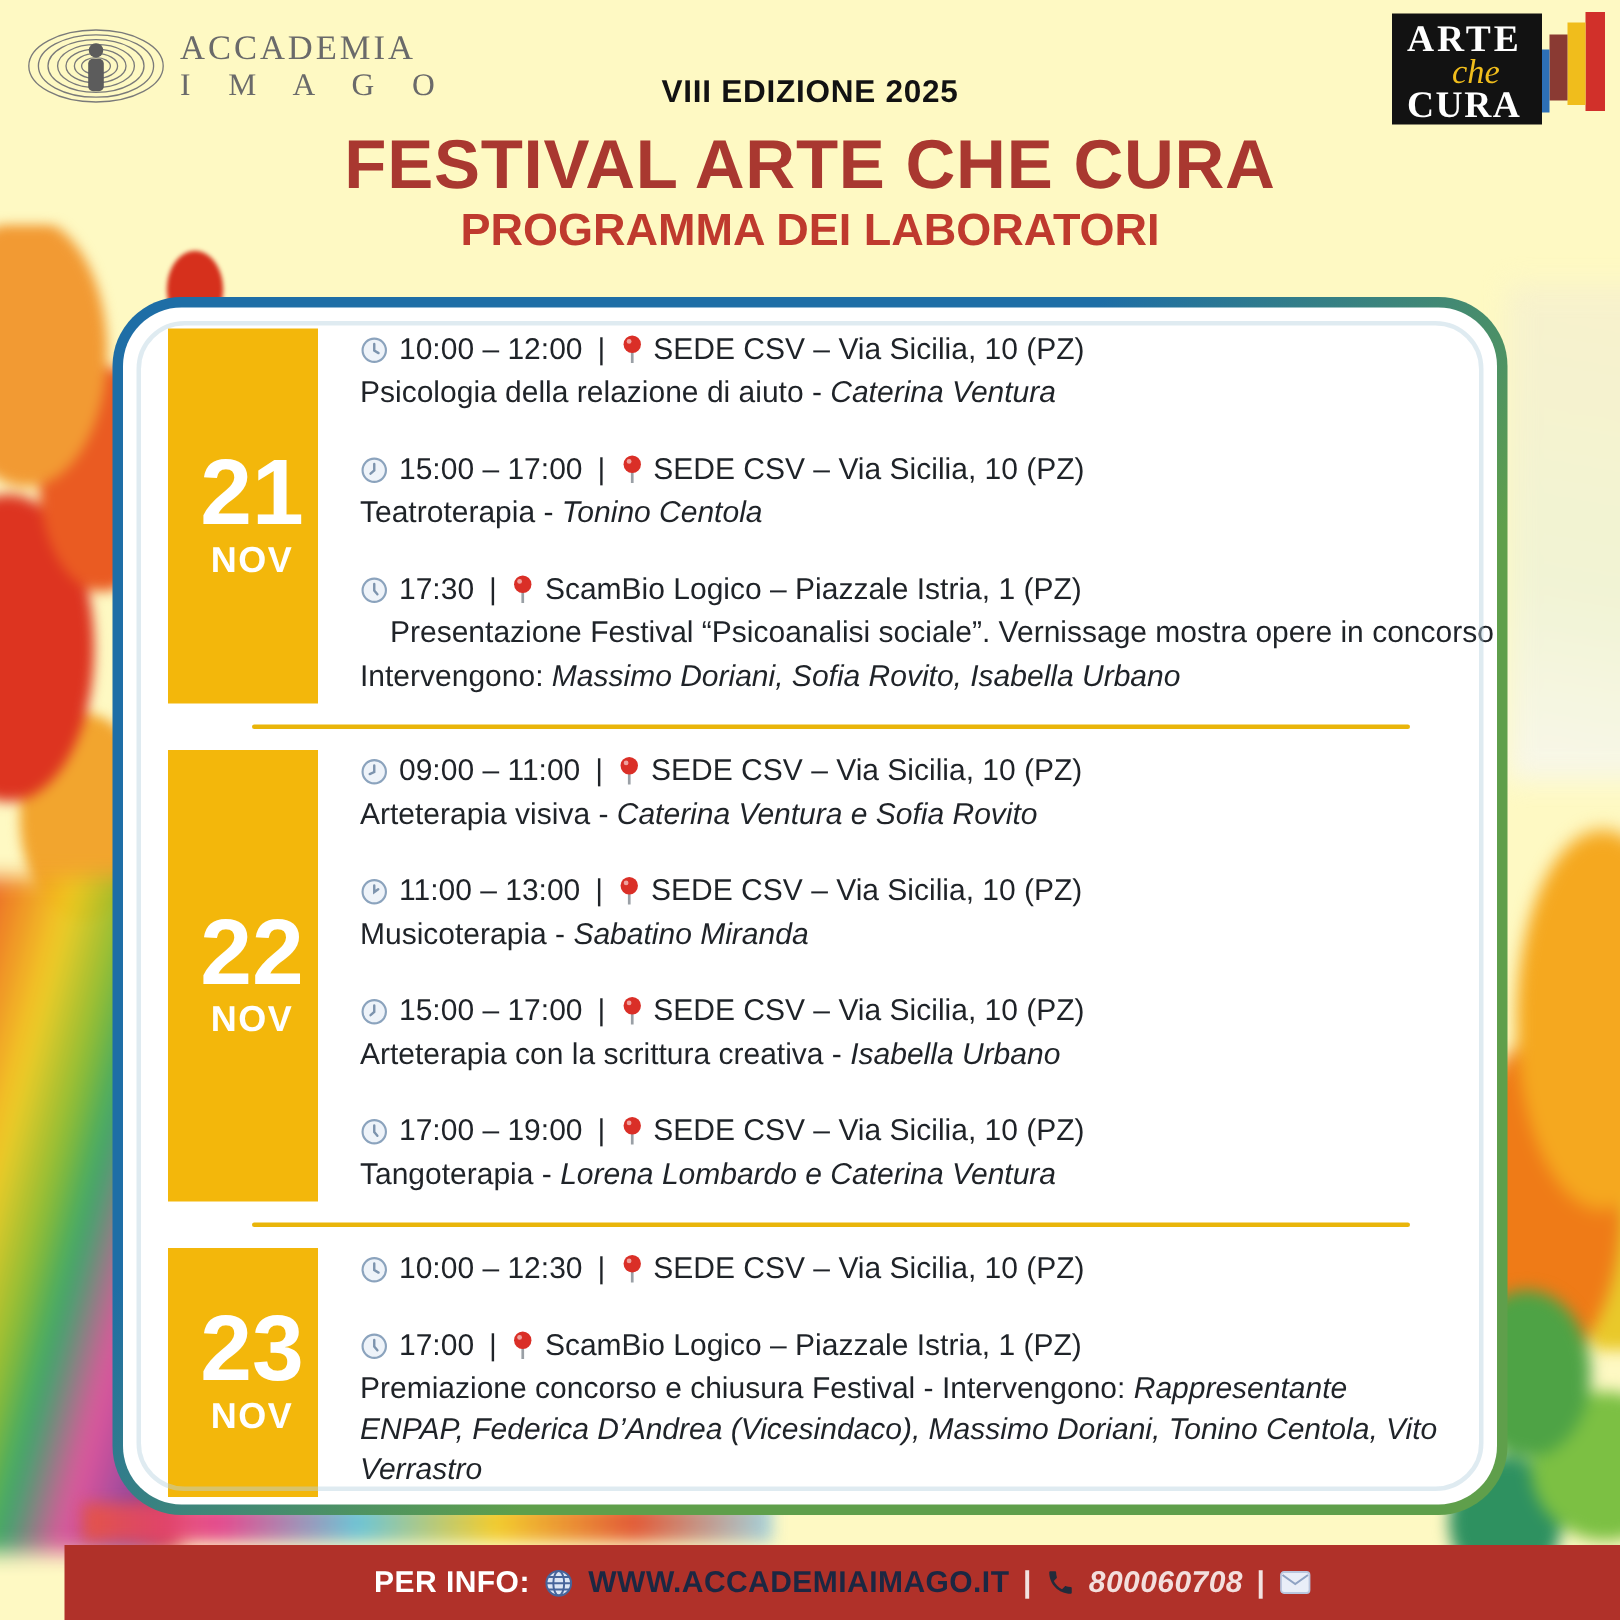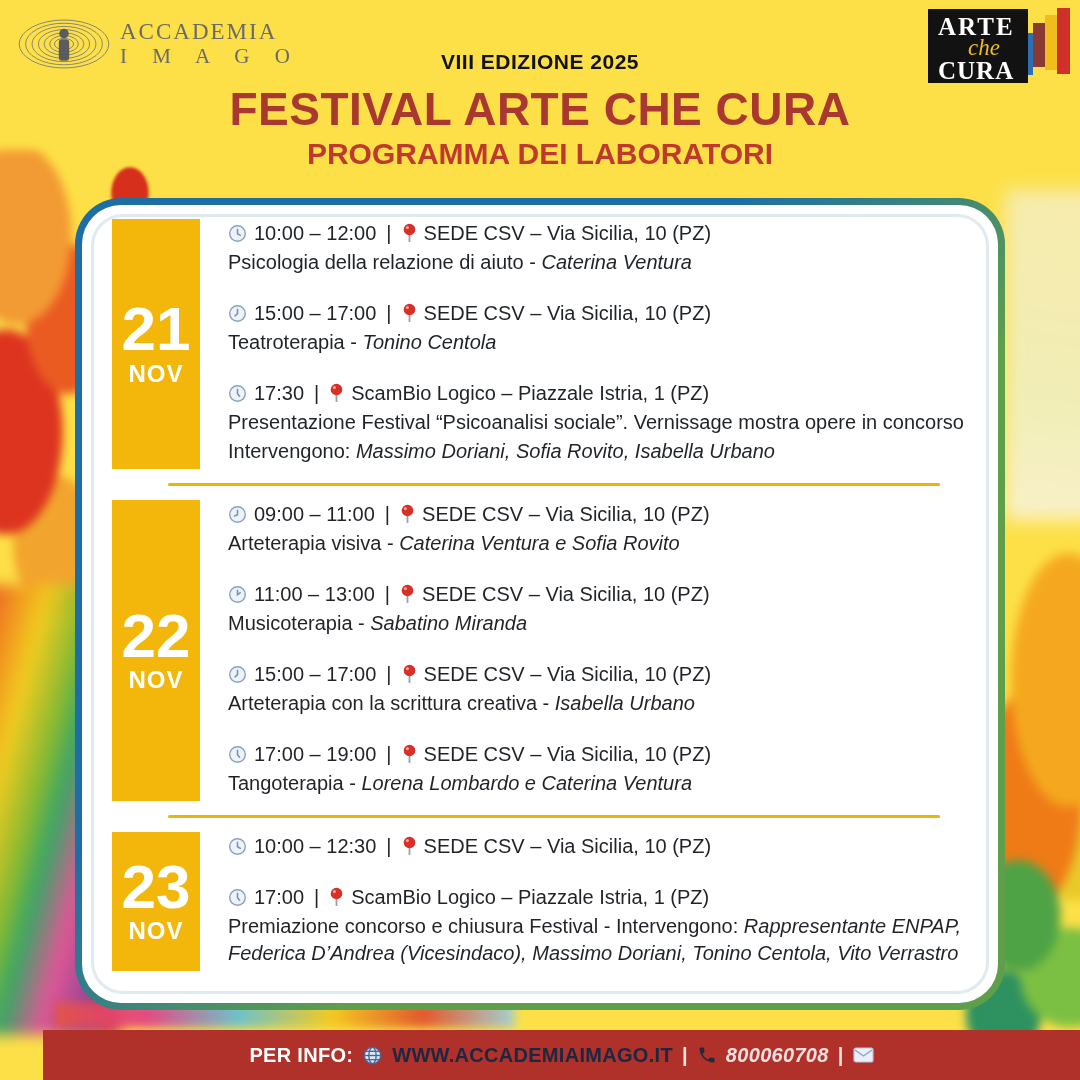--- a/index.html
+++ b/index.html
@@ -1,16 +1,16 @@
 <!DOCTYPE html>
 <html><head>
 <meta charset="utf-8">
 <style>
   html,body{margin:0;padding:0;background:#888;}
-  .poster{position:relative;width:1080px;height:1080px;margin:0 auto;background:#fde047;
+  .poster{position:relative;width:1080px;height:1080px;margin:0 auto;background:#fef9c3;
           overflow:hidden;font-family:"Liberation Sans","DejaVu Sans",sans-serif;color:#1f2328;}
 
   
   .splash{position:absolute;z-index:1;pointer-events:none;}
   .spl-lt{left:-45px;top:150px;width:195px;height:470px;filter:blur(4px);
     background:
       radial-gradient(90px 150px at 32% 18%, #f29a33 0 58%, transparent 62%),
       radial-gradient(70px 125px at 58% 36%, #ea5b22 0 58%, transparent 62%),
       radial-gradient(92px 165px at 26% 60%, #dd3420 0 60%, transparent 64%),
       radial-gradient(72px 115px at 52% 84%, #f2a52e 0 58%, transparent 62%);}
@@ -67,31 +67,31 @@
   .card-frame{position:absolute;left:75px;top:198px;width:930px;height:812px;z-index:2;
     border-radius:46px;padding:7px;box-sizing:border-box;
     background:linear-gradient(135deg,#1e6ea6 0%,#1e6ea6 38%,#5f9f4b 62%,#5f9f4b 100%);}
   .card{position:relative;width:100%;height:100%;background:#ffffff;border-radius:39px;
     overflow:hidden;}
   .card::before{content:"";position:absolute;inset:9px;border:3px solid rgba(185,210,224,.45);
     border-radius:32px;pointer-events:none;}
 
   .day-section{display:flex;align-items:stretch;}
   .date-block{width:88px;margin:14px 0 14px 30px;background:#f3b70b;color:#fff;
-    display:flex;flex-direction:column;justify-content:center;align-items:center;flex:none;}
+    display:flex;flex-direction:column;justify-content:center;align-items:center;flex:none;padding-left:12px;}
   .day-number{font-size:62px;font-weight:bold;line-height:.92;}
   .day-month{font-size:24px;font-weight:bold;letter-spacing:1px;margin-top:2px;}
   .events{flex:1;padding:15px 30px 8px 28px;min-width:0;}
   .event{margin-bottom:24px;}
   .event:last-child{margin-bottom:10px;}
   .time-row{display:flex;align-items:center;gap:7px;height:27px;font-size:20px;}
   .pipe{margin:0 3px;color:#1f2328;}
   .desc{font-size:20px;line-height:27px;margin-top:2px;}
   .desc em{font-style:italic;}
-  .nowrap{white-space:nowrap;overflow:visible;}
+  .nowrap{white-space:nowrap;overflow:visible;margin-left:20px;}
   .clock{width:19px;height:19px;flex:none;}
   .clock circle{fill:#eef3f9;stroke:#8ba3bd;stroke-width:1.5;}
   .clock path{fill:none;stroke:#7d94ae;stroke-width:1.7;stroke-linecap:round;}
   .pin{width:15px;height:21px;flex:none;}
   .pin line{stroke:#9aa0a6;stroke-width:1.8;}
   .pin .head{fill:#da2f27;}
   .pin .hl{fill:rgba(255,255,255,.55);}
   .section-divider{height:3px;background:#e9b50a;margin:0 58px 0 86px;border-radius:2px;flex:none;}
 
   

